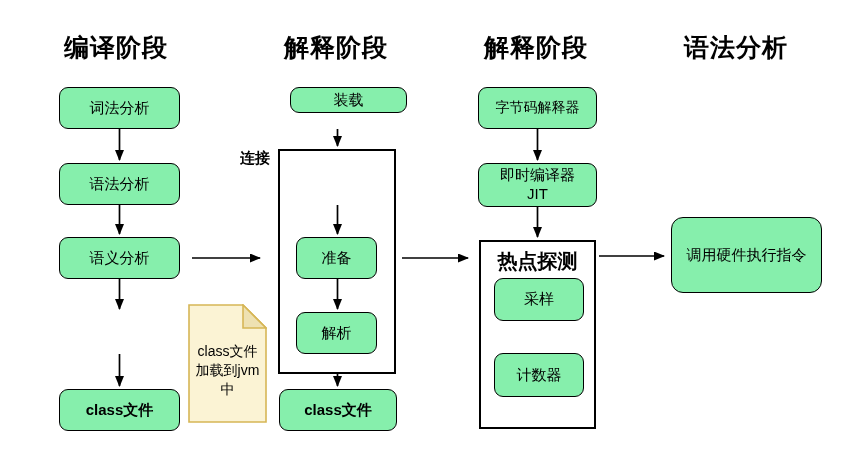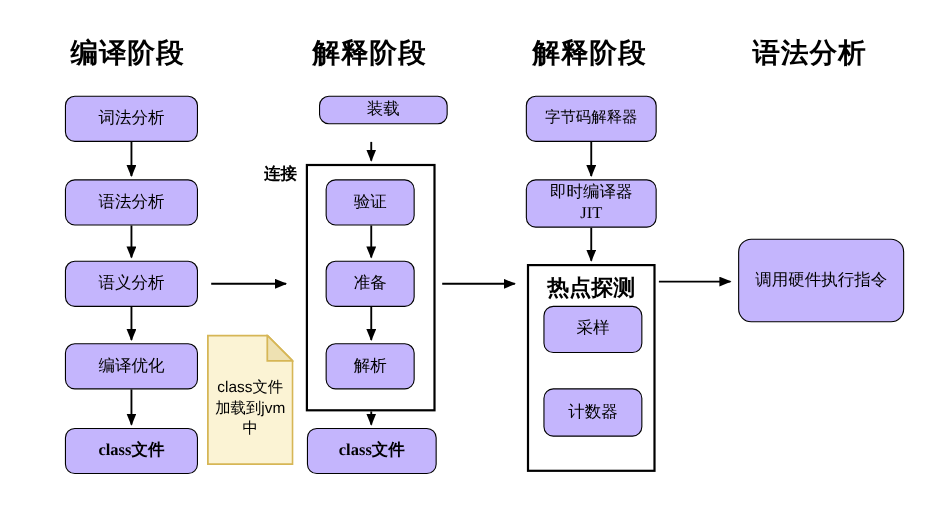--- a/index.html
+++ b/index.html
@@ -21,30 +21,29 @@
     top: 31px;
     transform: translateX(-50%);
     font-size: 25px;
     font-weight: bold;
     white-space: nowrap;
     letter-spacing: 1px;
   }
   .node {
     position: absolute;
     box-sizing: border-box;
-    background: #c4b5fd;
+    background: #86efac;
     border: 1.6px solid #000000;
     border-radius: 9px;
     display: flex;
     align-items: center;
     justify-content: center;
     text-align: center;
     font-size: 15px;
     line-height: 1.25;
-    font-family: Liberation Serif, serif;
   }
   .node.bold { font-weight: bold; }
   .group-box {
     position: absolute;
     box-sizing: border-box;
     background: #ffffff;
     border: 2px solid #000000;
     border-radius: 0;
   }
   .group-label {
@@ -90,27 +89,25 @@
 <div id="canvas">
 
   <div class="col-title" style="left:116px">编译阶段</div>
   <div class="col-title" style="left:336px">解释阶段</div>
   <div class="col-title" style="left:536px">解释阶段</div>
   <div class="col-title" style="left:736px">语法分析</div>
 
   <div class="node" style="left:59px;top:87px;width:121px;height:42px">词法分析</div>
   <div class="node" style="left:59px;top:163px;width:121px;height:42px">语法分析</div>
   <div class="node" style="left:59px;top:237px;width:121px;height:42px">语义分析</div>
-  <div class="node" style="left:59px;top:312px;width:121px;height:42px">编译优化</div>
   <div class="node bold" style="left:59px;top:389px;width:121px;height:42px">class文件</div>
 
   <div class="node" style="left:290px;top:87px;width:117px;height:26px">装载</div>
   <div class="group-box" style="left:278px;top:149px;width:118px;height:225px"></div>
   <div class="group-label" style="left:240px;top:149px">连接</div>
-  <div class="node" style="left:296px;top:163px;width:81px;height:42px">验证</div>
   <div class="node" style="left:296px;top:237px;width:81px;height:42px">准备</div>
   <div class="node" style="left:296px;top:312px;width:81px;height:42px">解析</div>
   <div class="node bold" style="left:279px;top:389px;width:118px;height:42px">class文件</div>
 
   <div id="sticky-note">
     <svg width="79" height="119" viewBox="0 0 79 119">
       <path d="M1,1 h54 l23,23 v94 h-77 z" style="fill:var(--note-fill,#FBF3D4);stroke:var(--note-border,#D6B656);stroke-width:1.6"></path>
       <path d="M55,1 v23 h23 z" style="fill:var(--note-fold,#EEE1B2);stroke:var(--note-border,#D6B656);stroke-width:1.6"></path>
     </svg>
     <div class="note-text">

